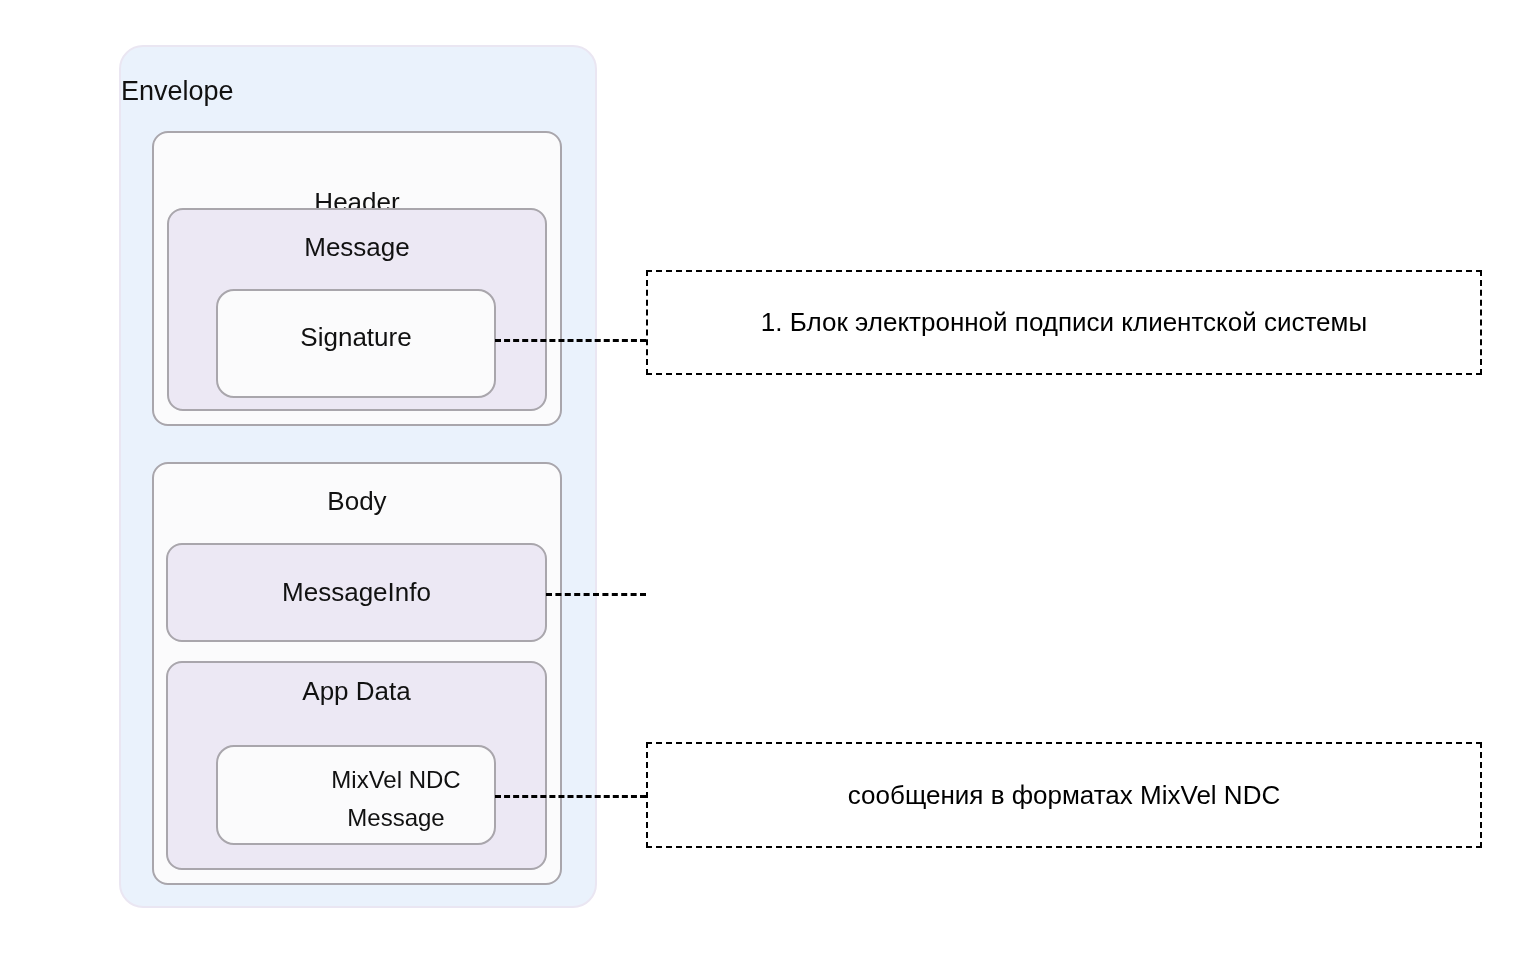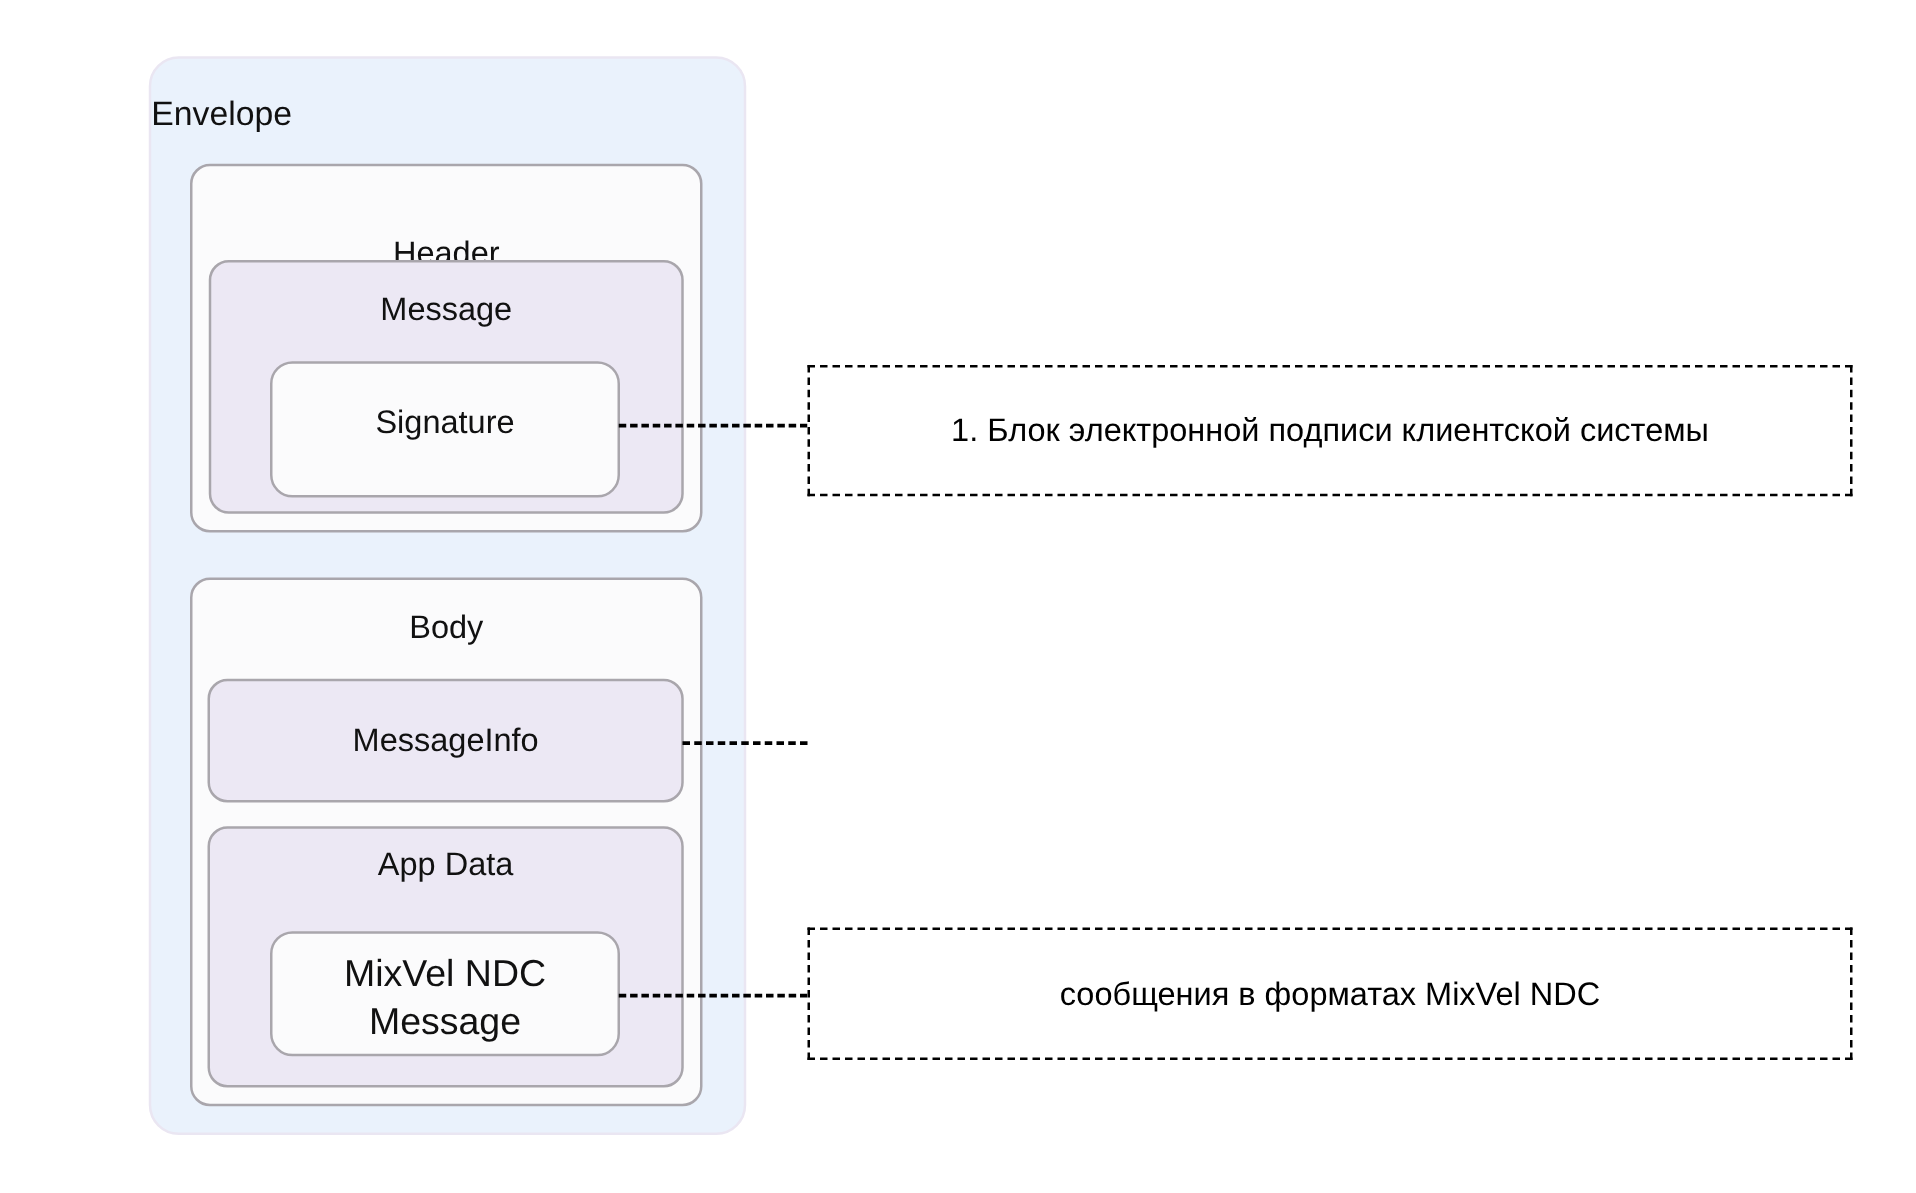--- a/index.html
+++ b/index.html
@@ -123,22 +123,23 @@
   
   .mixvel-box {
     left: 216px;
     top: 745px;
     width: 280px;
     height: 100px;
     border-radius: 18px;
   }
   .mixvel-box .box-title {
     top: 14px;
-    font-size: 30px;
+    font-size: 24px;
     line-height: 38px;
+    margin-left: 40px;
   }
 
   
   .callout {
     position: absolute;
     box-sizing: border-box;
     border: 2px dashed #000000;
     background: #ffffff;
     display: flex;
     align-items: center;
@@ -147,21 +148,21 @@
   }
   .callout-text {
     font-size: 26px;
     line-height: 33px;
     color: #000000;
     padding: 0 12px;
   }
 
   .callout-1 {
     left: 646px;
-    top: 292px;
+    top: 270px;
     width: 836px;
     height: 105px;
     text-align: center;
   }
   .callout-2 {
     left: 646px;
     top: 537px;
     width: 836px;
     height: 108px;
   }

